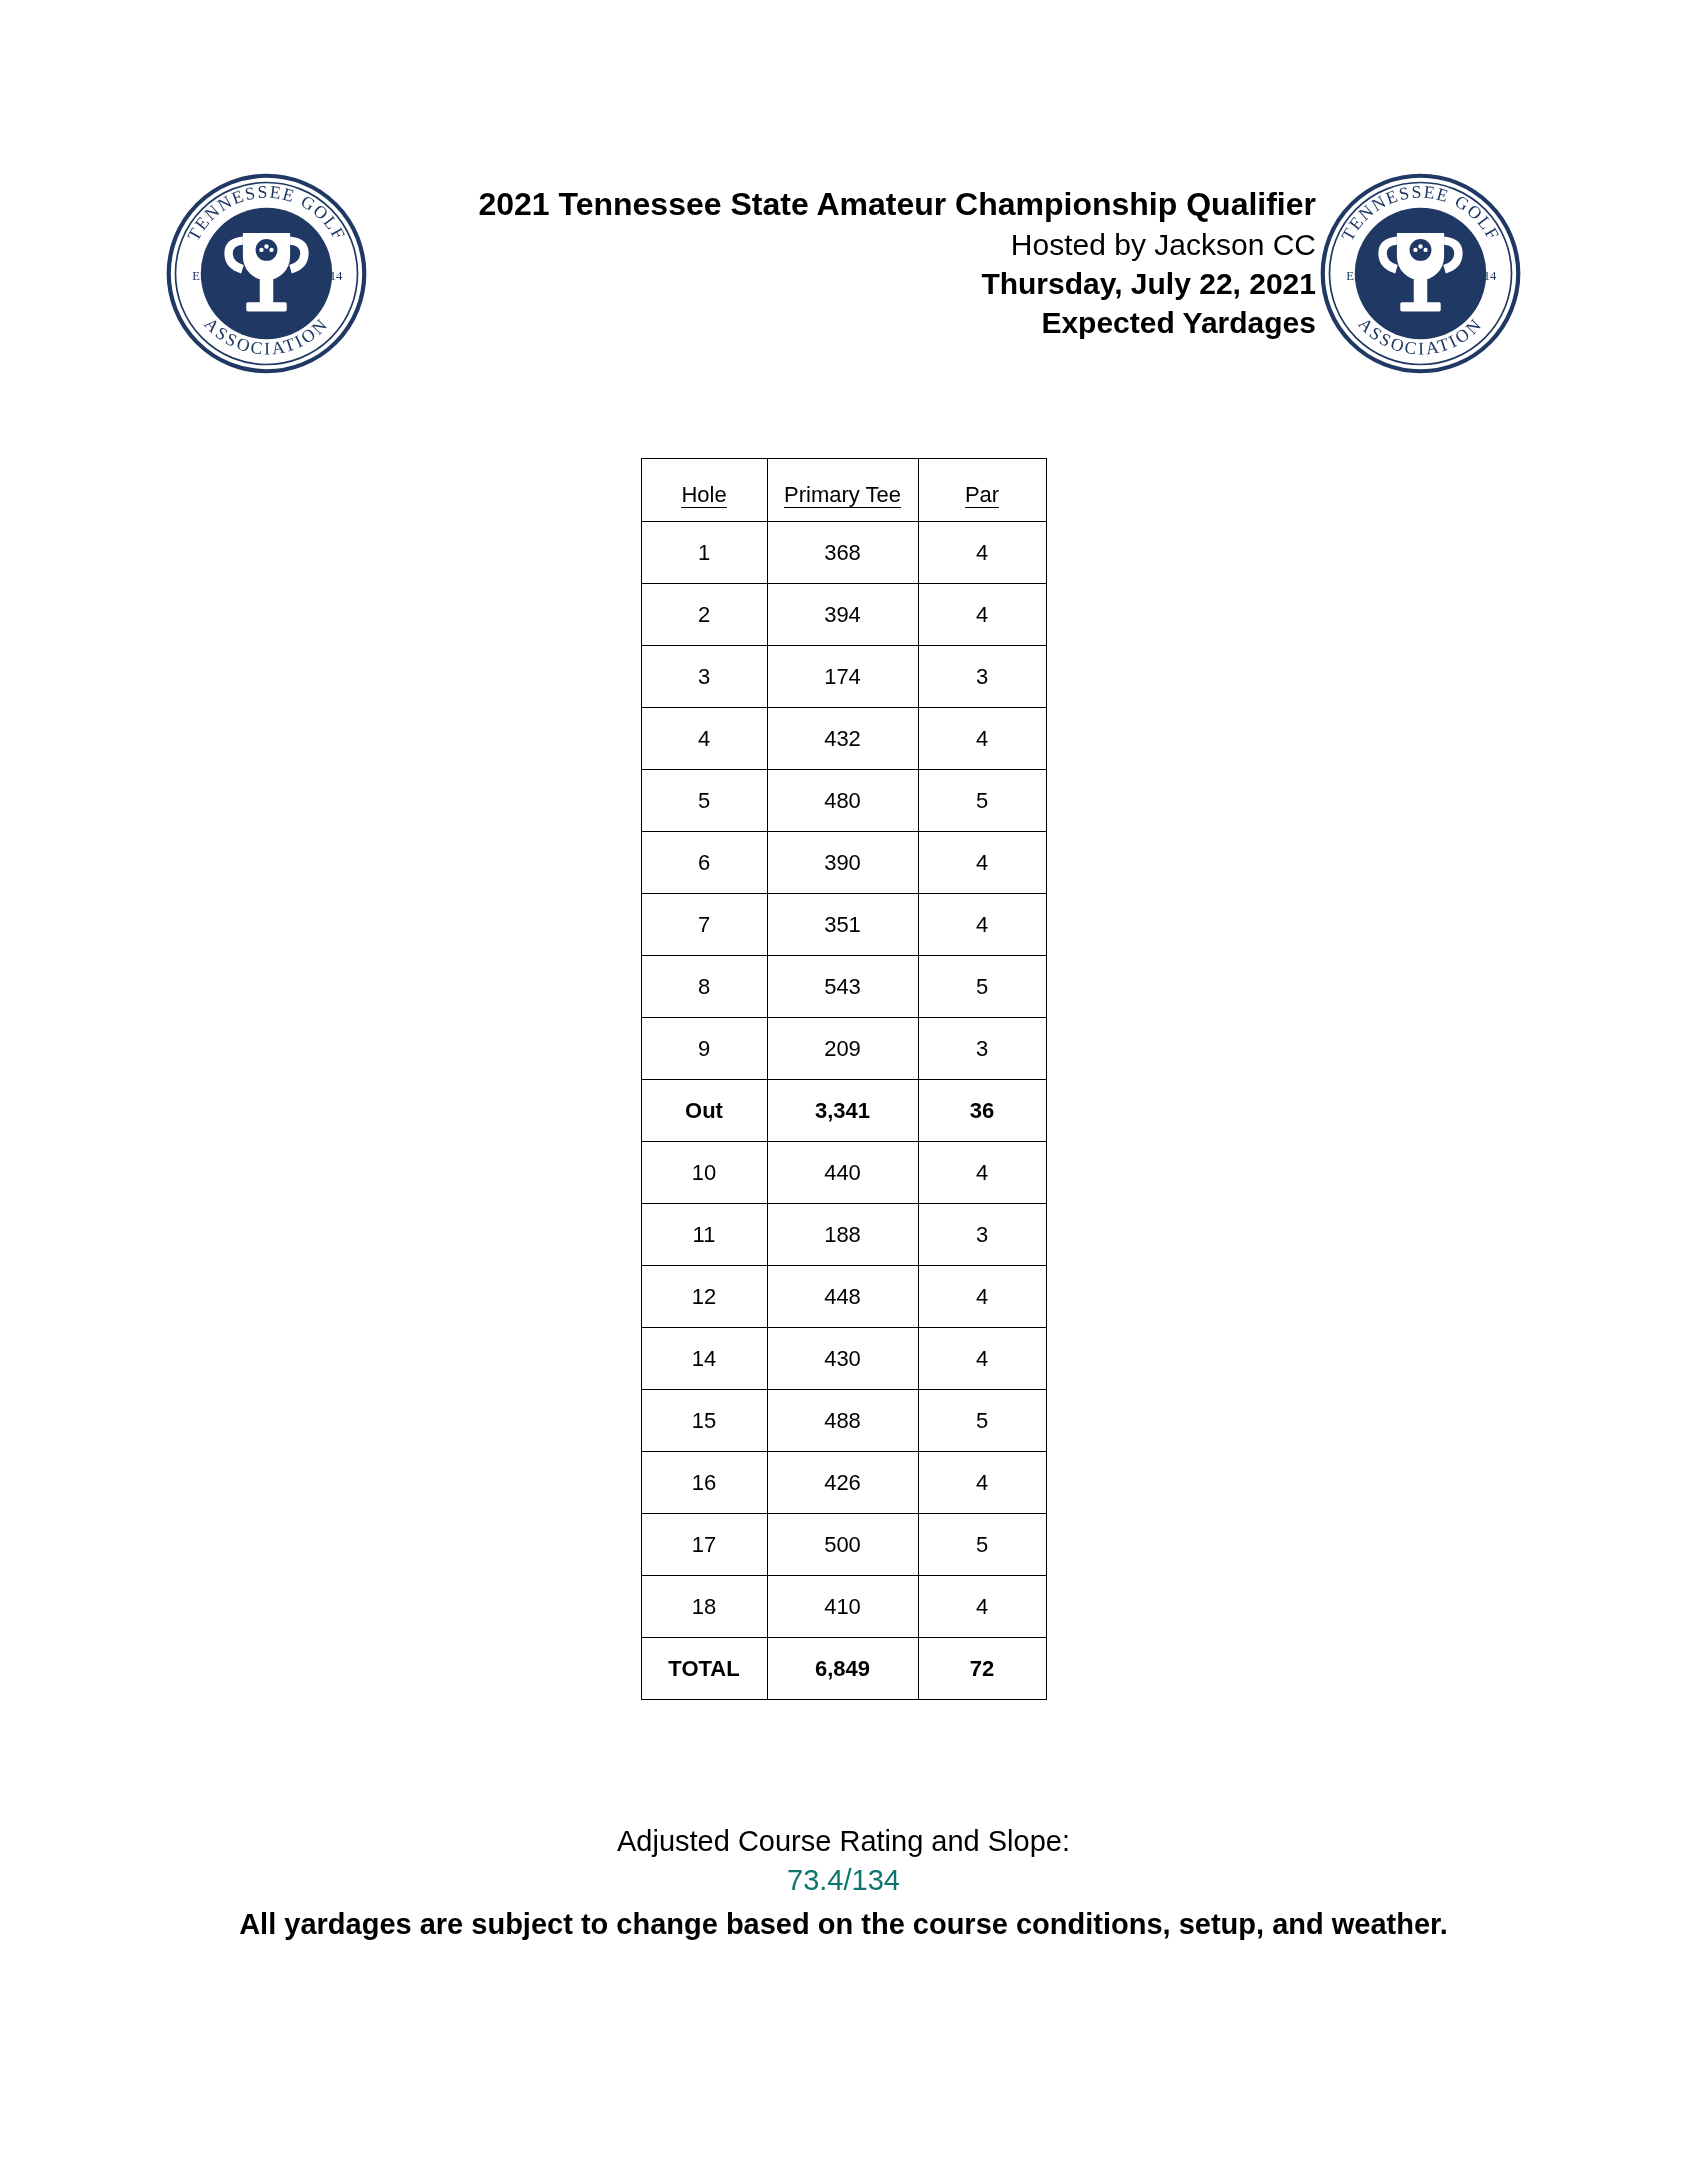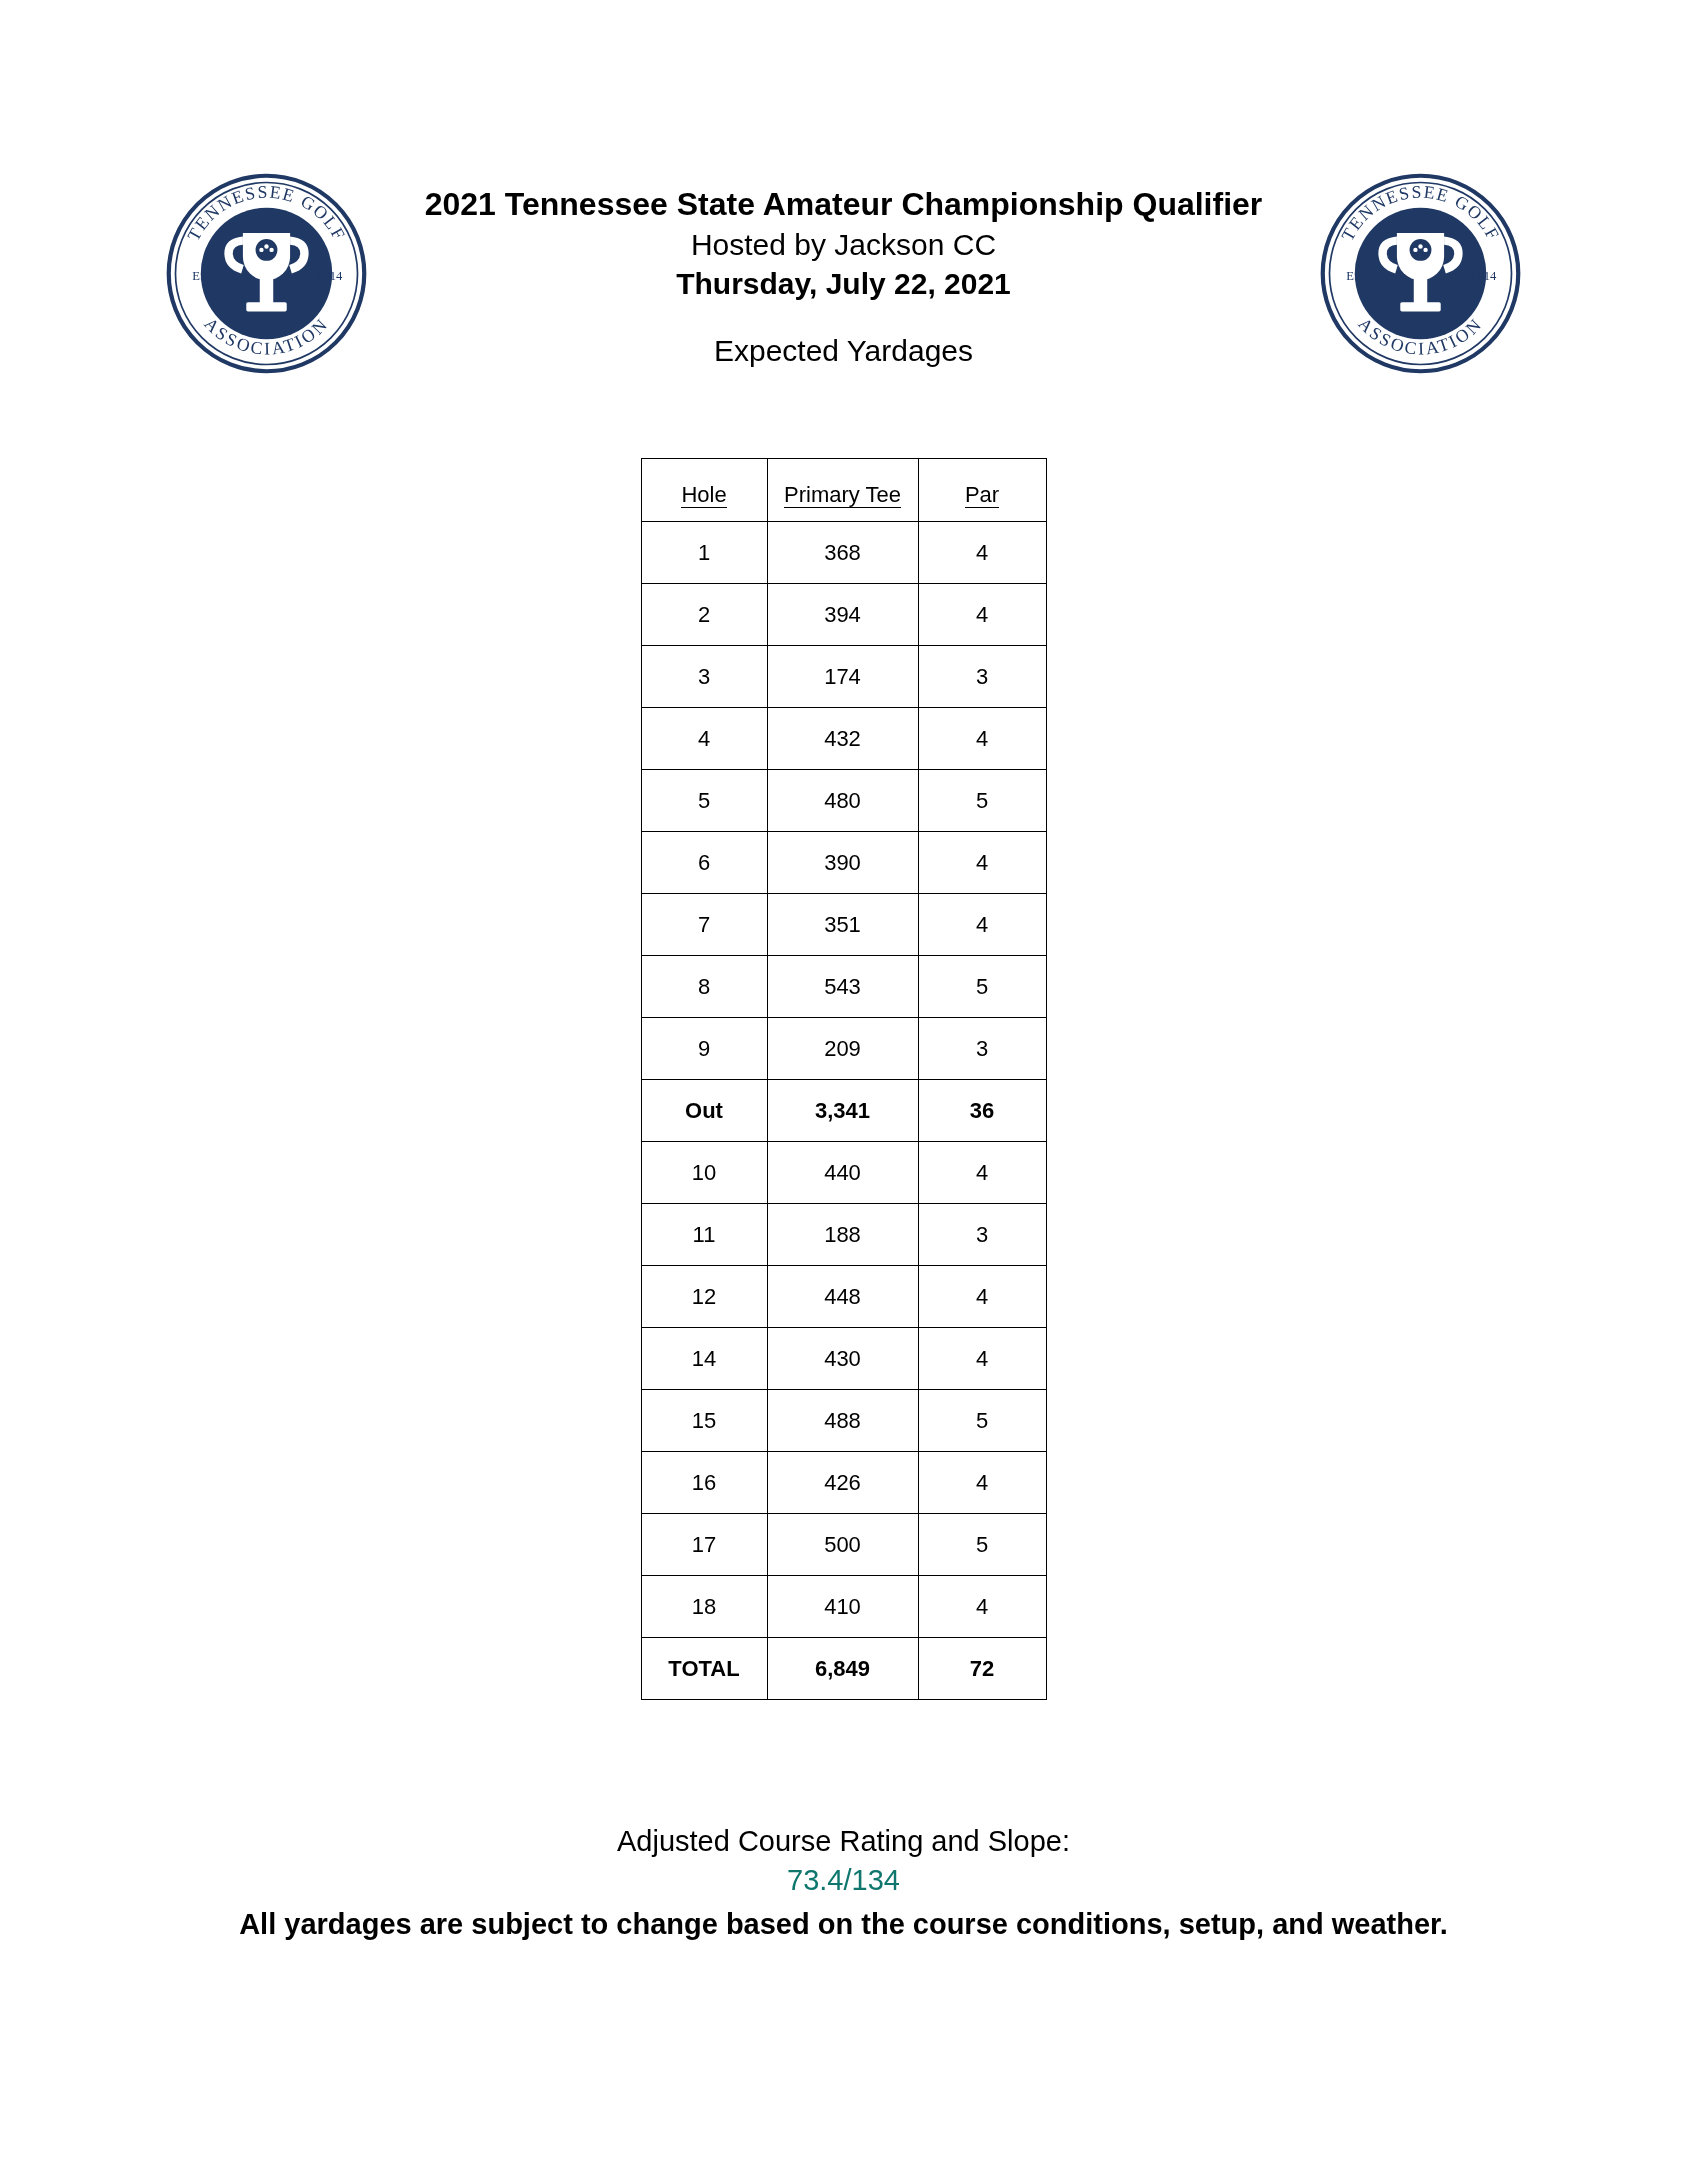--- a/index.html
+++ b/index.html
@@ -36,44 +36,43 @@
   .logo {
     width: 209px;
     height: 209px;
     flex: 0 0 209px;
     position: relative;
   }
   .logo svg { display: block; }
 
   .title-block {
     width: 945px;
-    text-align: center;
+    text-align: right;
     padding-top: 15px;
   }
   .title-line1 {
     font-size: 32px;
     font-weight: bold;
     line-height: 1.28;
     white-space: nowrap;
   }
   .title-line2 {
     font-size: 30px;
     font-weight: normal;
     line-height: 1.3;
   }
   .title-line3 {
     font-size: 30px;
     font-weight: bold;
     line-height: 1.3;
   }
   .title-line4 {
     font-size: 30px;
-    font-weight: normal;
+    font-weight: bold;
     line-height: 1.3;
-    margin-top: 28px;
   }
 
   
   .table-wrap {
     position: absolute;
     top: 458px;
     left: 50%;
     transform: translateX(-50%);
   }
   table.yardages {

